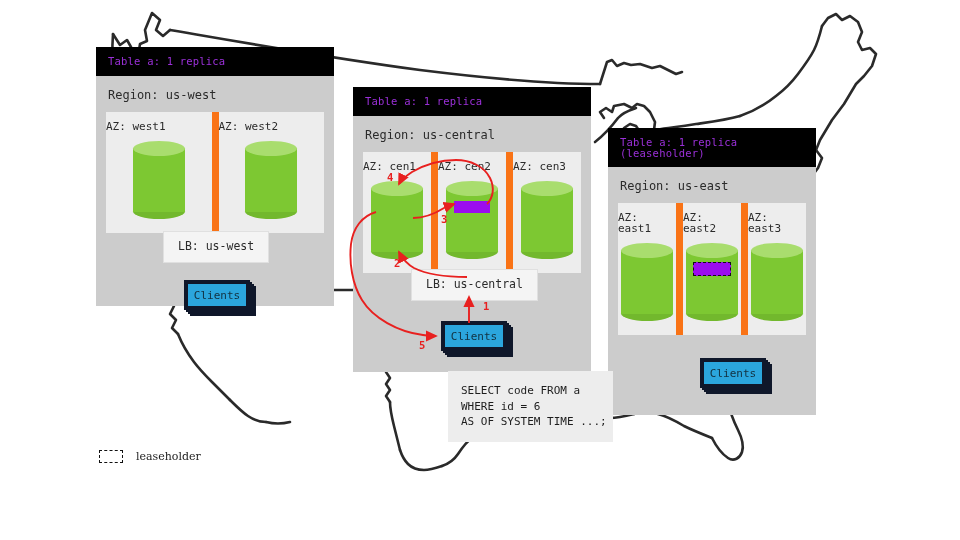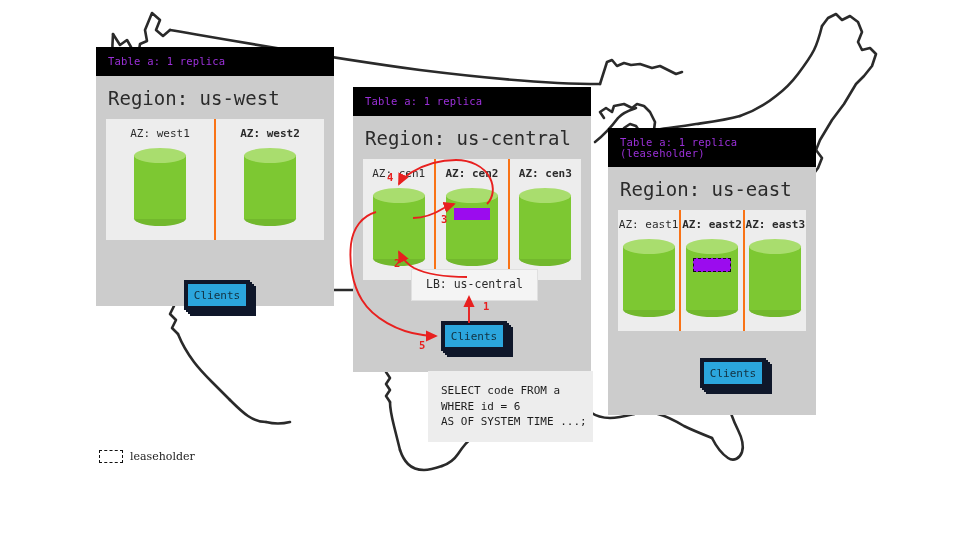--- a/index.html
+++ b/index.html
@@ -10,24 +10,24 @@
 
   
   #usmap{position:absolute;left:0;top:0;width:960px;height:540px;z-index:1;}
 
   
   .region{position:absolute;z-index:5;}
   .region-head{background:#000000;color:#9b30d9;
                font-size:10.5px;letter-spacing:.2px;
                padding:9px 0 9px 12px;line-height:1;}
   .region-body{background:#cccccc;}
-  .region-title{color:#2b2b2b;font-size:19px;padding:13px 16px 11px 12px;line-height:1;}
+  .region-title{color:#2b2b2b;font-size:12px;padding:13px 16px 11px 12px;line-height:1;}
   .az-row{display:flex;background:#ededed;margin:0 10px;}
-  .az{flex:1;text-align:center;padding:9px 0 14px 0;position:relative;}
-  .az + .az{border-left:2px solid #f97316;font-weight:bold;}
+  .az{flex:1;padding:9px 0 14px 0;position:relative;}
+  .az + .az{border-left:7px solid #f97316;}
   .az-label{font-size:11px;color:#2b2b2b;margin-bottom:9px;line-height:1;}
 
   
   .cyl{position:relative;width:52px;height:78px;margin:0 auto;}
   .cyl-body{position:absolute;left:0;top:7px;width:52px;height:64px;
             background:#7dc832;}
   .cyl-top{position:absolute;left:0;top:0;width:52px;height:15px;
            background:#a9dd6e;border-radius:50%/50%;}
   .cyl-bot{position:absolute;left:0;top:63px;width:52px;height:15px;
            background:#72b82d;border-radius:50%/50%;}
@@ -49,21 +49,21 @@
   .clients .s1{left:2px;top:2px;}
   .clients .front{left:0;top:0;display:flex;align-items:center;justify-content:center;
                   color:#12303f;font-size:11px;}
 
   
   #sqlbox{position:absolute;background:#ededed;z-index:8;
           font-size:11px;color:#1d1d1d;line-height:15.5px;
           padding:12px 14px 12px 13px;white-space:pre;}
 
   
-  #legend{position:absolute;z-index:9;display:flex;align-items:flex-start;gap:7px;}
+  #legend{position:absolute;z-index:9;display:flex;align-items:flex-start;gap:13px;}
   #legend .swatch{width:22px;height:11px;border:1.6px dashed #111;background:transparent;}
   #legend .legend-text{font-family:"DejaVu Serif","Liberation Serif",serif;
                        font-size:11px;color:#1d1d1d;}
 
   
   #arrows{position:absolute;left:0;top:0;width:960px;height:540px;z-index:10;
           pointer-events:none;}
   .arrow-num{position:absolute;z-index:11;color:#e8201f;font-size:10.5px;
              font-weight:bold;line-height:1;}
 </style>
@@ -154,20 +154,21 @@
         <div class="az">
           <div class="az-label">AZ: west2</div>
           <div class="cyl">
             <div class="cyl-bot"></div>
             <div class="cyl-body"></div>
             <div class="cyl-top"></div>
           </div>
         </div>
       </div>
     </div>
+    <div class="lb" style="left:67px;top:184px;">LB: us-west</div>
     <div class="clients" style="left:88px;top:233px;">
       <div class="sheet s3"></div>
       <div class="sheet s2"></div>
       <div class="sheet s1"></div>
       <div class="sheet front">Clients</div>
     </div>
   </div>
 
   <div class="region" id="region-central" style="left:353px;top:87px;width:238px;">
     <div class="region-head">Table a: 1 replica</div>
@@ -243,21 +244,21 @@
       </div>
     </div>
     <div class="clients" style="left:92px;top:230px;">
       <div class="sheet s3"></div>
       <div class="sheet s2"></div>
       <div class="sheet s1"></div>
       <div class="sheet front">Clients</div>
     </div>
   </div>
 
-  <div id="sqlbox" style="left:428px;top:371px;width:138px;">SELECT code FROM a
+  <div id="sqlbox" style="left:448px;top:371px;width:138px;">SELECT code FROM a
 WHERE id = 6
 AS OF SYSTEM TIME ...;</div>
 
   <div id="legend" style="left:99px;top:450px;">
     <div class="swatch"></div>
     <div class="legend-text">leaseholder</div>
   </div>
 
   <svg id="arrows" viewBox="0 0 960 540" xmlns="http://www.w3.org/2000/svg">
     <defs>

